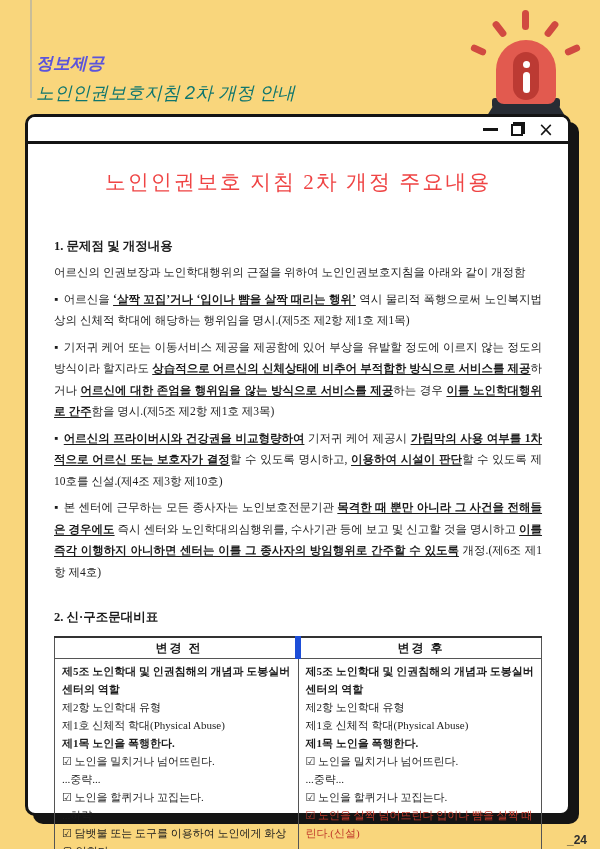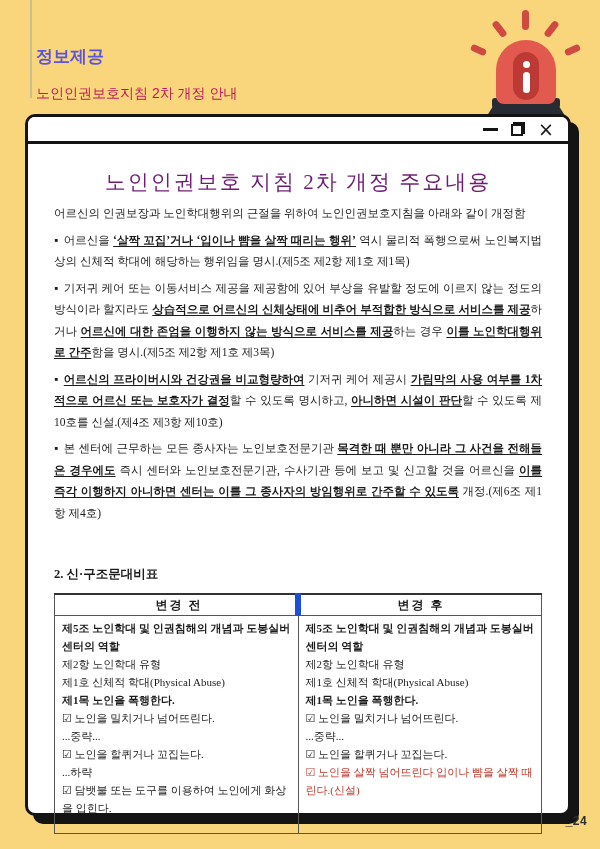--- a/index.html
+++ b/index.html
@@ -5,23 +5,23 @@
   html,body{margin:0;padding:0;}
   body{
     width:600px;height:849px;position:relative;overflow:hidden;
     background:#F9D67C;
     font-family:"Liberation Sans","DejaVu Sans",sans-serif;
   }
   
   .topline{position:absolute;left:30px;top:0;width:2px;height:98px;background:#c9bd98;}
 
   
-  .header{position:absolute;left:36px;top:45px;z-index:1;}
+  .header{position:absolute;left:36px;top:52px;z-index:1;font-style:italic;}
   .header .cat{color:#5B54DC;font-weight:bold;font-size:17px;}
-  .header .sub{color:#be185d;font-size:14px;margin-top:17px;}
+  .header .sub{color:#0f766e;font-size:18px;margin-top:6px;}
 
   
   .siren{position:absolute;left:466px;top:10px;width:120px;height:108px;z-index:1;}
   .ray{position:absolute;width:7px;background:#D14A41;border-radius:4px;}
   .ray.r1{height:20px;left:56px;top:0;}
   .ray.r2{height:18px;left:30px;top:10px;transform:rotate(-38deg);}
   .ray.r3{height:18px;left:82px;top:10px;transform:rotate(38deg);}
   .ray.r4{height:16px;left:9px;top:32px;transform:rotate(-66deg);}
   .ray.r5{height:16px;left:103px;top:32px;transform:rotate(66deg);}
   .dome{position:absolute;left:30px;top:30px;width:60px;height:64px;background:#E25A4F;border-radius:30px 30px 8px 8px;}
@@ -41,39 +41,39 @@
   .btn{cursor:default;display:inline-flex;align-items:center;justify-content:center;}
   .min-bar{width:15px;height:3px;background:#141414;display:block;}
   .restore{position:relative;width:14px;height:14px;}
   .restore .back{position:absolute;right:0;top:0;width:8px;height:8px;border:2px solid #141414;background:#fff;}
   .restore .front{position:absolute;left:0;bottom:0;width:8px;height:8px;border:2px solid #141414;background:#fff;}
   .close-x{font-size:19px;line-height:14px;color:#141414;font-family:"DejaVu Sans",sans-serif;}
 
   
   .doc{flex:1;display:flex;flex-direction:column;position:relative;padding:0 26px 8px;
        font-family:"Liberation Serif","DejaVu Serif",serif;color:#1c1c1c;}
-  .doc-title{text-align:center;font-size:21px;letter-spacing:2px;margin-top:24px;color:#701a75;}
+  .doc-title{text-align:center;font-size:21px;letter-spacing:2px;margin-top:24px;color:#ef4444;}
   .s-head{font-weight:bold;font-size:12.5px;margin-top:42px;}
-  .s-head2{font-weight:bold;font-size:12.5px;margin-top:42px;}
+  .s-head2{font-weight:bold;font-size:12.5px;margin-top:26px;}
   .para{font-size:11.5px;line-height:21.5px;text-align:justify;}
   .intro{margin-top:7px;}
   .bullet{margin-top:5px;}
   .marker{margin-right:5px;}
   .b{font-weight:bold;}
   .u{text-decoration:underline;text-underline-offset:2px;}
 
   table.cmp{width:100%;border-collapse:collapse;margin-top:10px;border:1px solid #555;border-top:2px solid #333;}
   .cmp th{border-bottom:1px solid #555;border-left:6px solid #1d4ed8;font-size:12px;font-weight:bold;padding:2px 0 1px;text-align:center;letter-spacing:2px;}
   .cmp th:first-child{border-left:none;padding-left:8px;}
   .cmp td{width:50%;vertical-align:top;border-left:1px solid #555;padding:3px 7px 16px;font-size:11px;line-height:18px;}
   .cmp td:first-child{border-left:none;}
   .ln{white-space:normal;}
   .ln.b{font-weight:bold;}
 
-  .corner-mark{position:absolute;right:13px;bottom:20px;font-size:12px;color:#2f2f2f;font-weight:bold;z-index:3;font-family:Liberation Mono, monospace;}
+  .corner-mark{position:absolute;right:13px;bottom:2px;font-size:12px;color:#2f2f2f;font-weight:bold;z-index:3;}
 </style>
 </head>
 <body>
 
 <div class="topline"></div>
 
 <div class="header">
   <div class="cat">정보제공</div>
   <div class="sub">노인인권보호지침 2차 개정 안내</div>
 </div>
@@ -102,33 +102,34 @@
     <span class="btn restore">
       <span class="back"></span>
       <span class="front"></span>
     </span>
     <span class="btn close-x">×</span>
   </div>
 
   <div class="doc">
     <div class="doc-title">노인인권보호 지침 2차 개정 주요내용</div>
 
+    <div class="s-head">1. 문제점 및 개정내용</div>
     <div class="para intro">어르신의 인권보장과 노인학대행위의 근절을 위하여 노인인권보호지침을 아래와 같이 개정함</div>
 
     <div class="para bullet">
       <span class="marker">▪</span><span><span>어르신을 </span><span class="b u">‘살짝 꼬집’거나 ‘입이나 뺨을 살짝 때리는 행위’</span><span> 역시 물리적 폭행으로써 노인복지법 상의 신체적 학대에 해당하는 행위임을 명시.(제5조 제2항 제1호 제1목)</span></span>
     </div>
     <div class="para bullet">
-      <span class="marker">▪</span><span><span>기저귀 케어 또는 이동서비스 제공을 제공함에 있어 부상을 유발할 정도에 이르지 않는 정도의 방식이라 할지라도 </span><span class="b u">상습적으로 어르신의 신체상태에 비추어 부적합한 방식으로 서비스를 제공</span><span>하거나 </span><span class="b u">어르신에 대한 존엄을 이행하지 않는 방식으로 서비스를 제공</span><span>하는 경우 </span><span class="b u">이를 노인학대행위로 간주</span><span>함을 명시.(제5조 제2항 제1호 제3목)</span></span>
+      <span class="marker">▪</span><span><span>기저귀 케어 또는 이동서비스 제공을 제공함에 있어 부상을 유발할 정도에 이르지 않는 정도의 방식이라 할지라도 </span><span class="b u">상습적으로 어르신의 신체상태에 비추어 부적합한 방식으로 서비스를 제공</span><span>하거나 </span><span class="b u">어르신에 대한 존엄을 행위임을 않는 방식으로 서비스를 제공</span><span>하는 경우 </span><span class="b u">이를 노인학대행위로 간주</span><span>함을 명시.(제5조 제2항 제1호 제3목)</span></span>
     </div>
     <div class="para bullet">
-      <span class="marker">▪</span><span><span class="b u">어르신의 프라이버시와 건강권을 비교형량하여</span><span> 기저귀 케어 제공시 </span><span class="b u">가림막의 사용 여부를 1차적으로 어르신 또는 보호자가 결정</span><span>할 수 있도록 명시하고, </span><span class="b u">아니하면 시설이 판단</span><span>할 수 있도록 제10호를 신설.(제4조 제3항 제10호)</span></span>
+      <span class="marker">▪</span><span><span class="b u">어르신의 프라이버시와 건강권을 비교형량하여</span><span> 기저귀 케어 제공시 </span><span class="b u">가림막의 사용 여부를 1차적으로 어르신 또는 보호자가 결정</span><span>할 수 있도록 명시하고, </span><span class="b u">이용하여 시설이 판단</span><span>할 수 있도록 제10호를 신설.(제4조 제3항 제10호)</span></span>
     </div>
     <div class="para bullet">
-      <span class="marker">▪</span><span><span>본 센터에 근무하는 모든 종사자는 노인보호전문기관 </span><span class="b u">목격한 때 뿐만 아니라 그 사건을 전해들은 경우에도</span><span> 즉시 센터와 노인보호전문기관, 수사기관 등에 보고 및 신고할 것을 어르신을 </span><span class="b u">이를 즉각 이행하지 아니하면 센터는 이를 그 종사자의 방임행위로 간주할 수 있도록</span><span> 개정.(제6조 제1항 제4호)</span></span>
+      <span class="marker">▪</span><span><span>본 센터에 근무하는 모든 종사자는 노인보호전문기관 </span><span class="b u">목격한 때 뿐만 아니라 그 사건을 전해들은 경우에도</span><span> 즉시 센터와 노인학대의심행위를, 수사기관 등에 보고 및 신고할 것을 명시하고 </span><span class="b u">이를 즉각 이행하지 아니하면 센터는 이를 그 종사자의 방임행위로 간주할 수 있도록</span><span> 개정.(제6조 제1항 제4호)</span></span>
     </div>
 
     <div class="s-head2">2. 신·구조문대비표</div>
 
     <table class="cmp">
       <thead>
         <tr>
           <th>변경 전</th>
           <th>변경 후</th>
         </tr>

